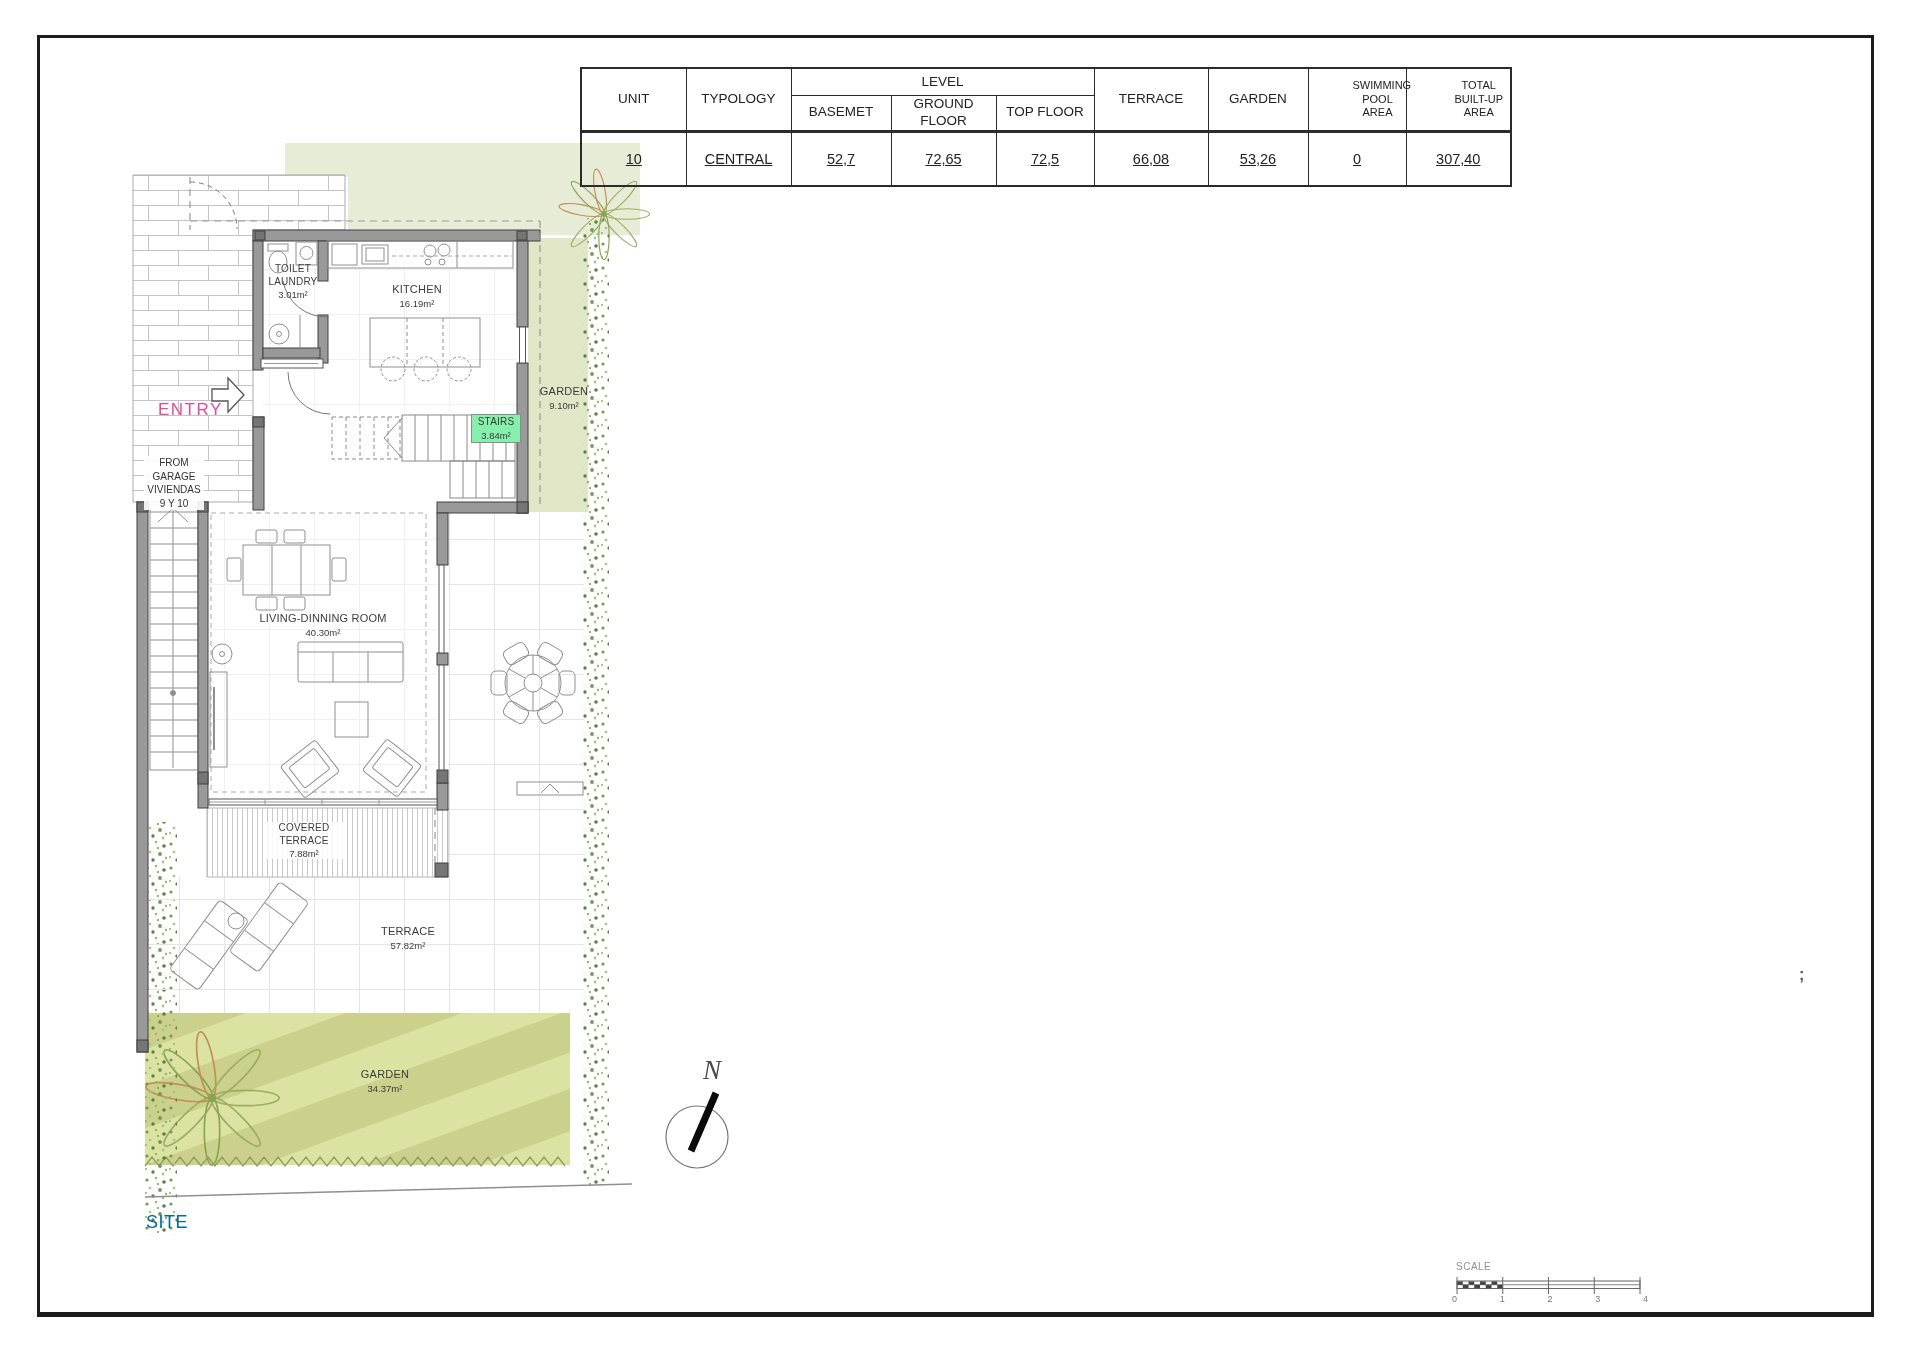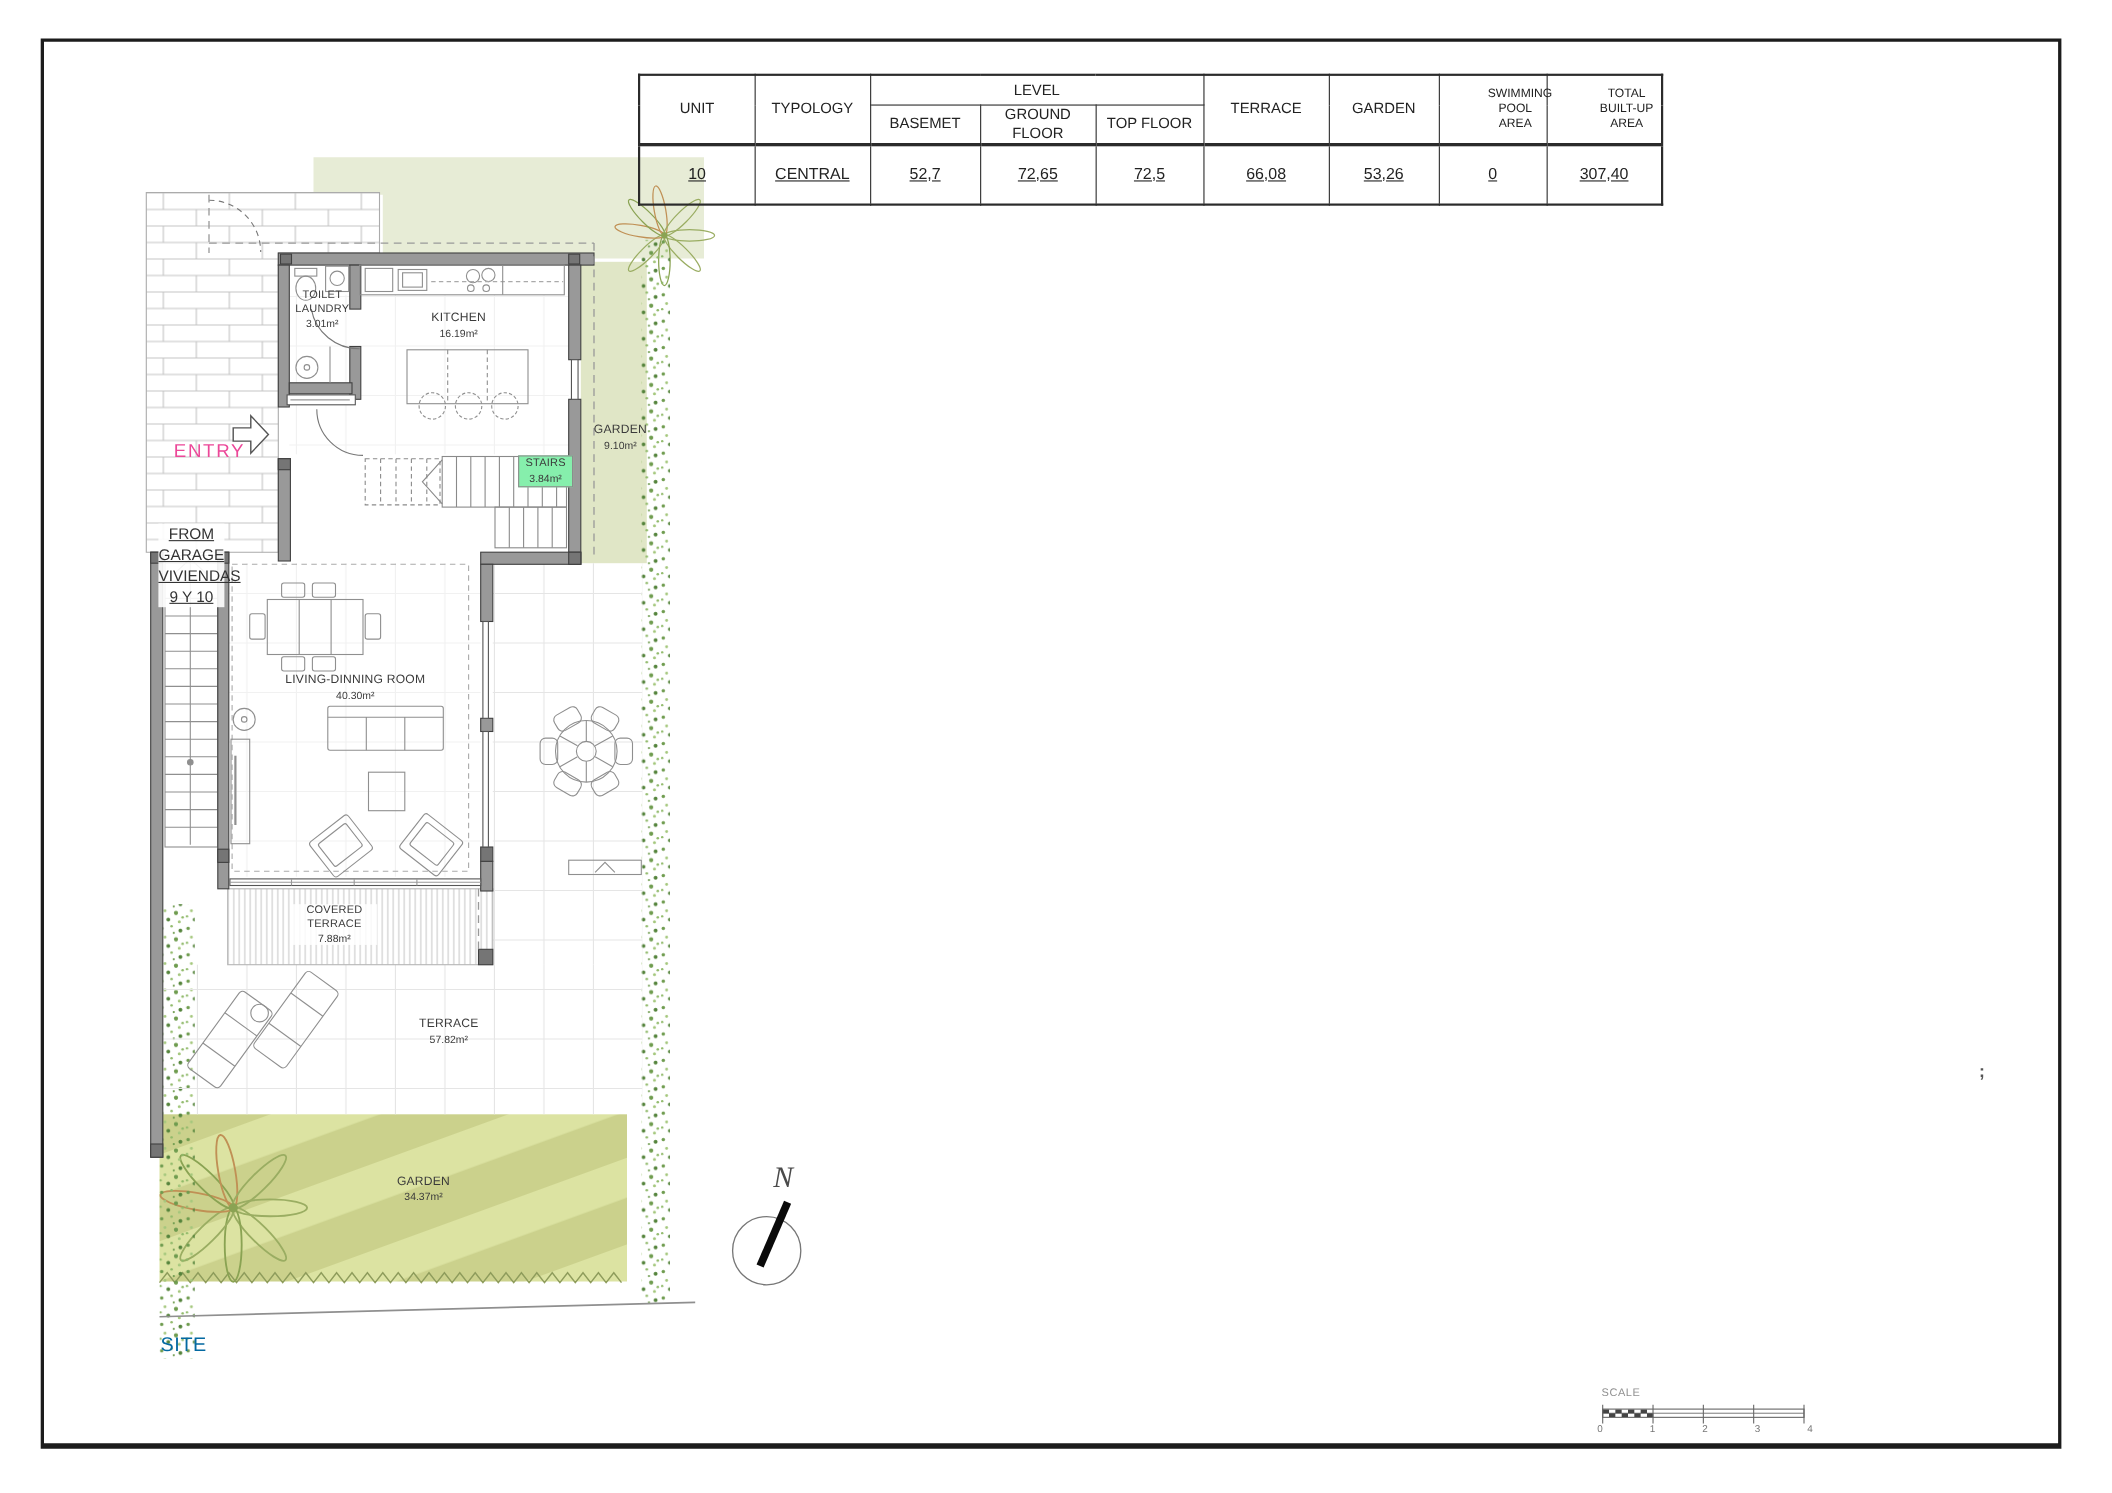--- a/index.html
+++ b/index.html
@@ -17,22 +17,22 @@
   table.spec tr.vals td{height:52px;font-size:14.5px;border-top:3px solid #2b2b2b;text-decoration:underline;}
   table.spec td.wrap{font-size:11px;padding-left:44px;}
   
   .rlbl{position:absolute;text-align:center;color:#3b3b3b;}
   .rlbl .nm{font-size:11px;line-height:1.25;letter-spacing:.2px;}
   .rlbl .ar{font-size:9.5px;line-height:1.2;margin-top:1px;}
   .rlbl.sm .nm{font-size:10px;}
   .rlbl.box{background:#86efac;border:1px solid #8c8c8c;padding:1px 2px;}
   .rlbl.halo{background:rgba(255,255,255,.85);}
   .entry-lbl{position:absolute;left:158px;top:400px;font-size:17px;letter-spacing:1.5px;color:#ec4899;}
-  .garage-lbl{position:absolute;left:144px;top:476px;width:60px;text-align:center;
-              font-size:14px;line-height:1.35;color:#333;background:rgba(255,255,255,.9);text-decoration:underline;}
+  .garage-lbl{position:absolute;left:144px;top:456px;width:60px;text-align:center;
+              font-size:10px;line-height:1.35;color:#333;background:rgba(255,255,255,.9);}
   .site-lbl{position:absolute;left:146px;top:1212px;font-size:18px;letter-spacing:.5px;color:#0369a1;}
   .north-lbl{position:absolute;left:703px;top:1055px;font-family:"Liberation Serif",serif;
              font-style:italic;font-size:27px;color:#4a4a4a;}
   .scale-lbl{position:absolute;left:1456px;top:1261px;font-size:10px;color:#909090;letter-spacing:.5px;}
   .scale-ticks{position:absolute;left:1452px;top:1294px;width:196px;display:flex;
                justify-content:space-between;font-size:9px;color:#777;}
   .stray{position:absolute;left:1799px;top:966px;font-size:16px;color:#555;font-weight:bold;}
   svg.plan{position:absolute;left:0;top:0;}
 </style>
 </head>

